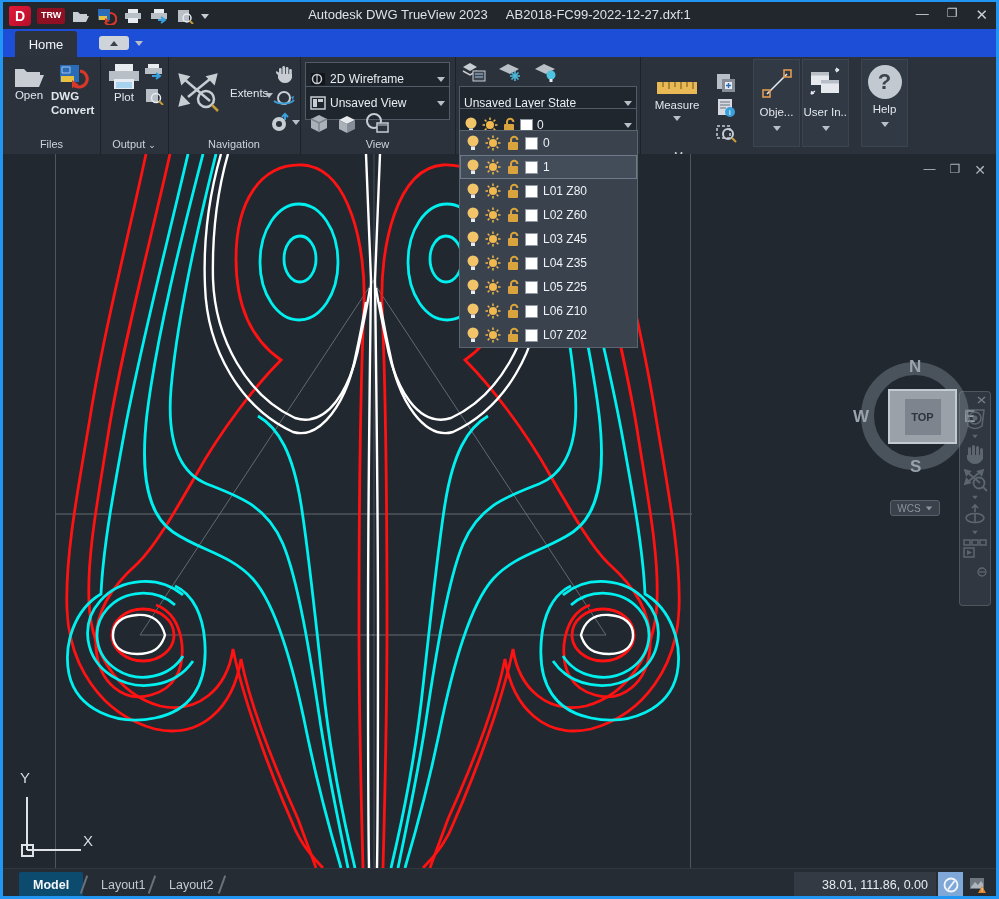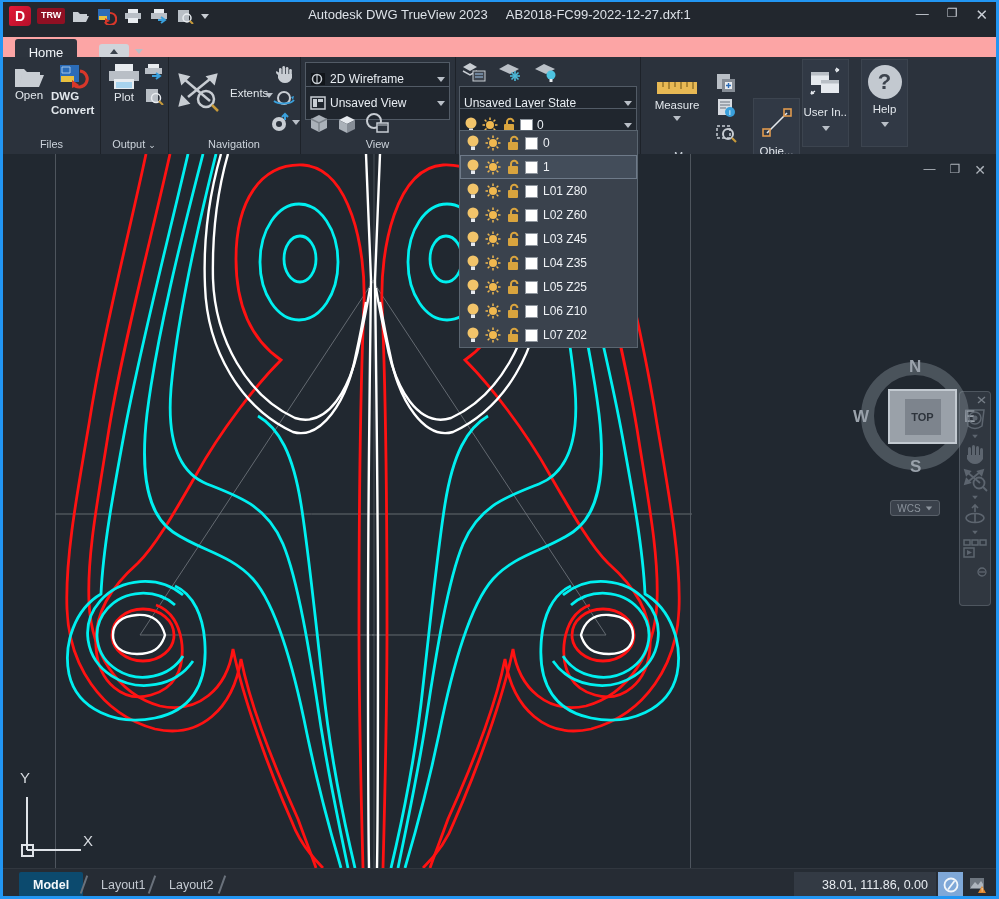--- a/index.html
+++ b/index.html
@@ -12,21 +12,21 @@
   #qat{left:6px;top:2px;height:24px;display:flex;align-items:center;gap:6px;}
   .logo-d{width:22px;height:20px;background:linear-gradient(135deg,#e51937,#b30f2a);color:#fff;font-weight:bold;
           font-size:14px;display:flex;align-items:center;justify-content:center;border-radius:2px 4px 4px 2px;}
   .logo-trw{height:16px;background:#8f1023;color:#fff;font-size:9px;font-weight:bold;padding:2px 4px;border-radius:2px;}
   .qicon{width:20px;height:18px;display:flex;align-items:center;justify-content:center;}
   .title-text{position:absolute;left:0;top:5px;width:100%;text-align:center;color:#dde2e8;font-size:13px;}
   .title-text .doc{margin-left:18px;}
   #wincontrols{right:8px;top:4px;display:flex;gap:18px;color:#c9ced5;font-size:13px;}
   .caret{width:0;height:0;border-left:4px solid transparent;border-right:4px solid transparent;border-top:5px solid #b9bfc7;display:inline-block;}
   
-  #tabrow{left:0;top:35px;width:993px;height:28px;background:#fca5a5;}
+  #tabrow{left:0;top:27px;width:993px;height:28px;background:#1d4ed8;}
   .home-tab{position:absolute;left:12px;top:2px;width:62px;height:26px;background:#2c333d;color:#f1f4f8;
             font-size:13px;display:flex;align-items:center;justify-content:center;border-radius:3px 3px 0 0;}
   .collapse-btn{position:absolute;left:96px;top:7px;width:30px;height:14px;background:#cfd4da;border-radius:3px;display:flex;align-items:center;justify-content:center;}
   .collapse-btn .up{width:0;height:0;border-left:4px solid transparent;border-right:4px solid transparent;border-bottom:5px solid #3a424c;}
   
   #ribbon{left:0;top:55px;width:993px;height:97px;background:#2b323c;}
   .psep{position:absolute;top:0;width:1px;height:97px;background:#1d2229;}
   .plabel{position:absolute;bottom:4px;width:100%;text-align:center;color:#ccd3db;font-size:11px;}
   .bigbtn{position:absolute;display:flex;flex-direction:column;align-items:center;color:#e2e7ec;font-size:11.5px;}
   .ribtext{color:#e2e7ec;font-size:11.5px;}
@@ -372,21 +372,21 @@
       <span class="abs" style="left:74px;top:53px;">
         <svg width="24" height="22">
             <rect x="3" y="4" width="13" height="12" fill="none" stroke="#c8cdd3" stroke-width="1.5" stroke-dasharray="3 2"></rect>
             <circle cx="14" cy="12" r="5" fill="none" stroke="#c8cdd3" stroke-width="2"></circle>
             <line x1="18" y1="16" x2="22" y2="20" stroke="#c79a3a" stroke-width="2.2"></line>
           </svg>
       </span>
       <div class="plabel">Measure</div>
     </div>
 
-    <div class="tile" style="left:750px;margin-top:39px;">
+    <div class="tile" style="left:750px;">
       <svg width="36" height="36" style="margin-top:6px;">
           <line x1="8" y1="28" x2="28" y2="8" stroke="#e5e9ee" stroke-width="1.6"></line>
           <rect x="4" y="24" width="7" height="7" fill="none" stroke="#e09a4e" stroke-width="1.6"></rect>
           <rect x="25" y="4" width="7" height="7" fill="none" stroke="#e09a4e" stroke-width="1.6"></rect>
         </svg>
       <span class="lbl">Obje...</span>
       <span class="caret" style="margin-top:8px;"></span>
     </div>
     <div class="tile" style="left:799px;">
       <svg width="38" height="36" style="margin-top:6px;">

